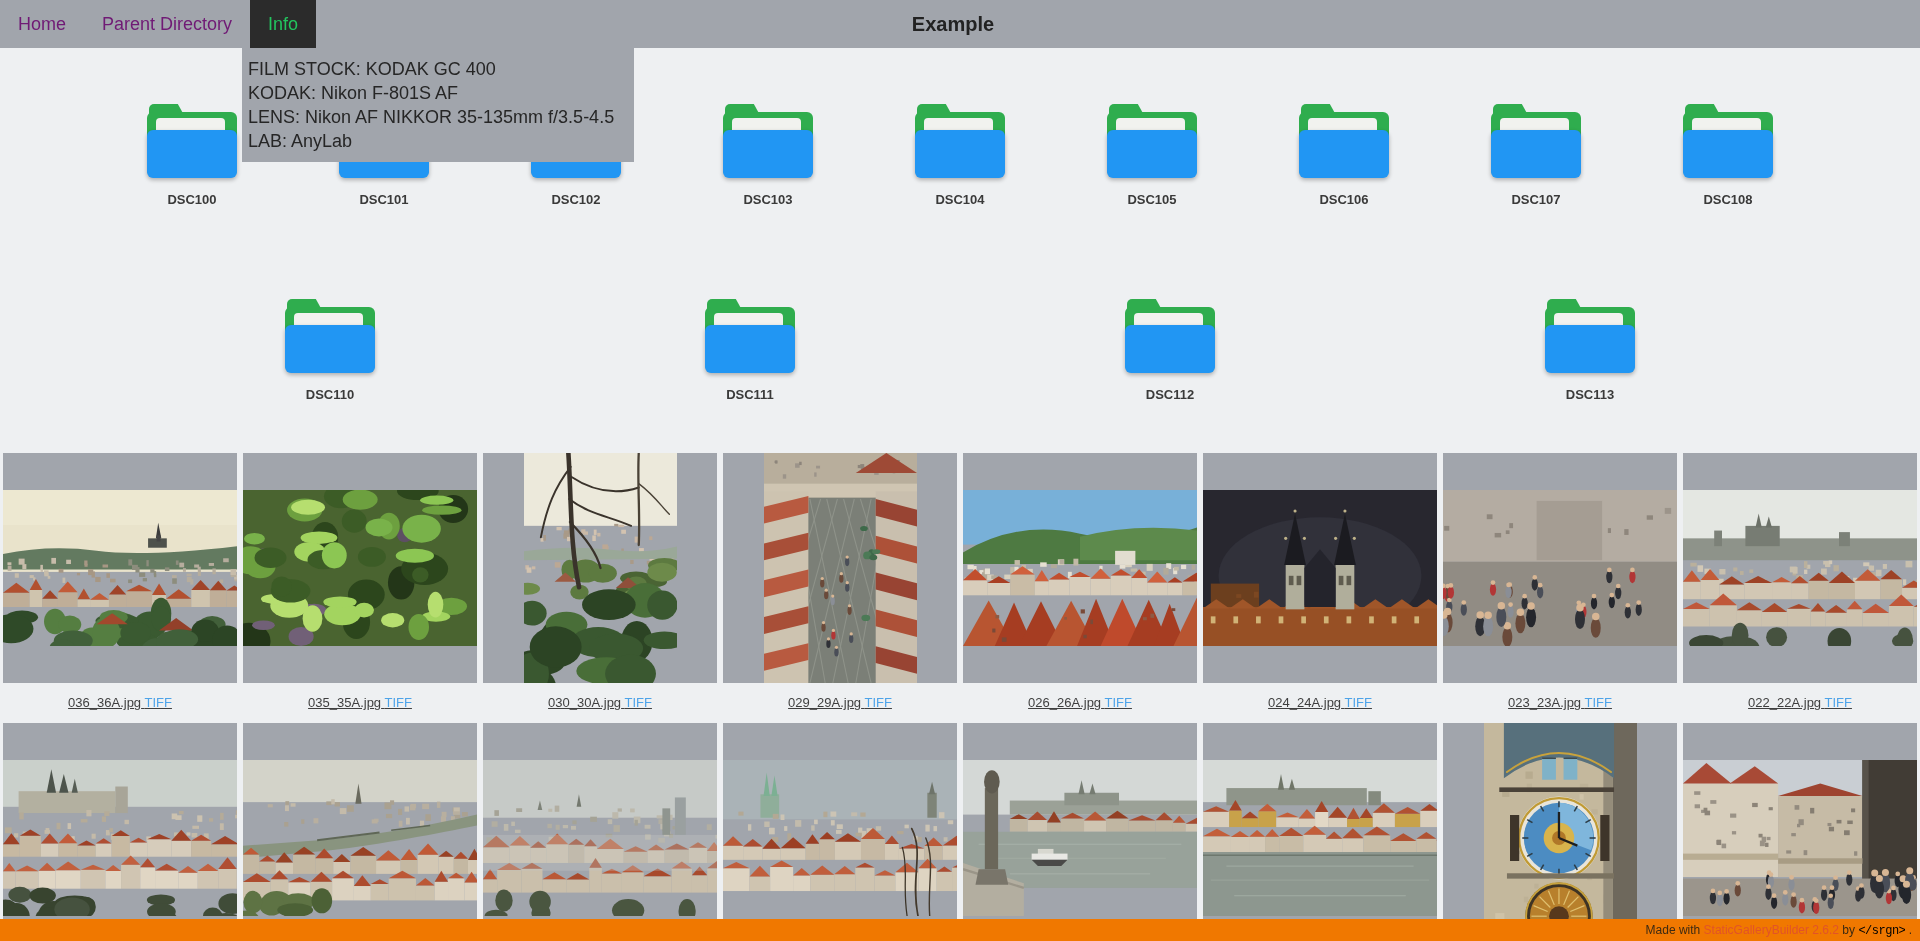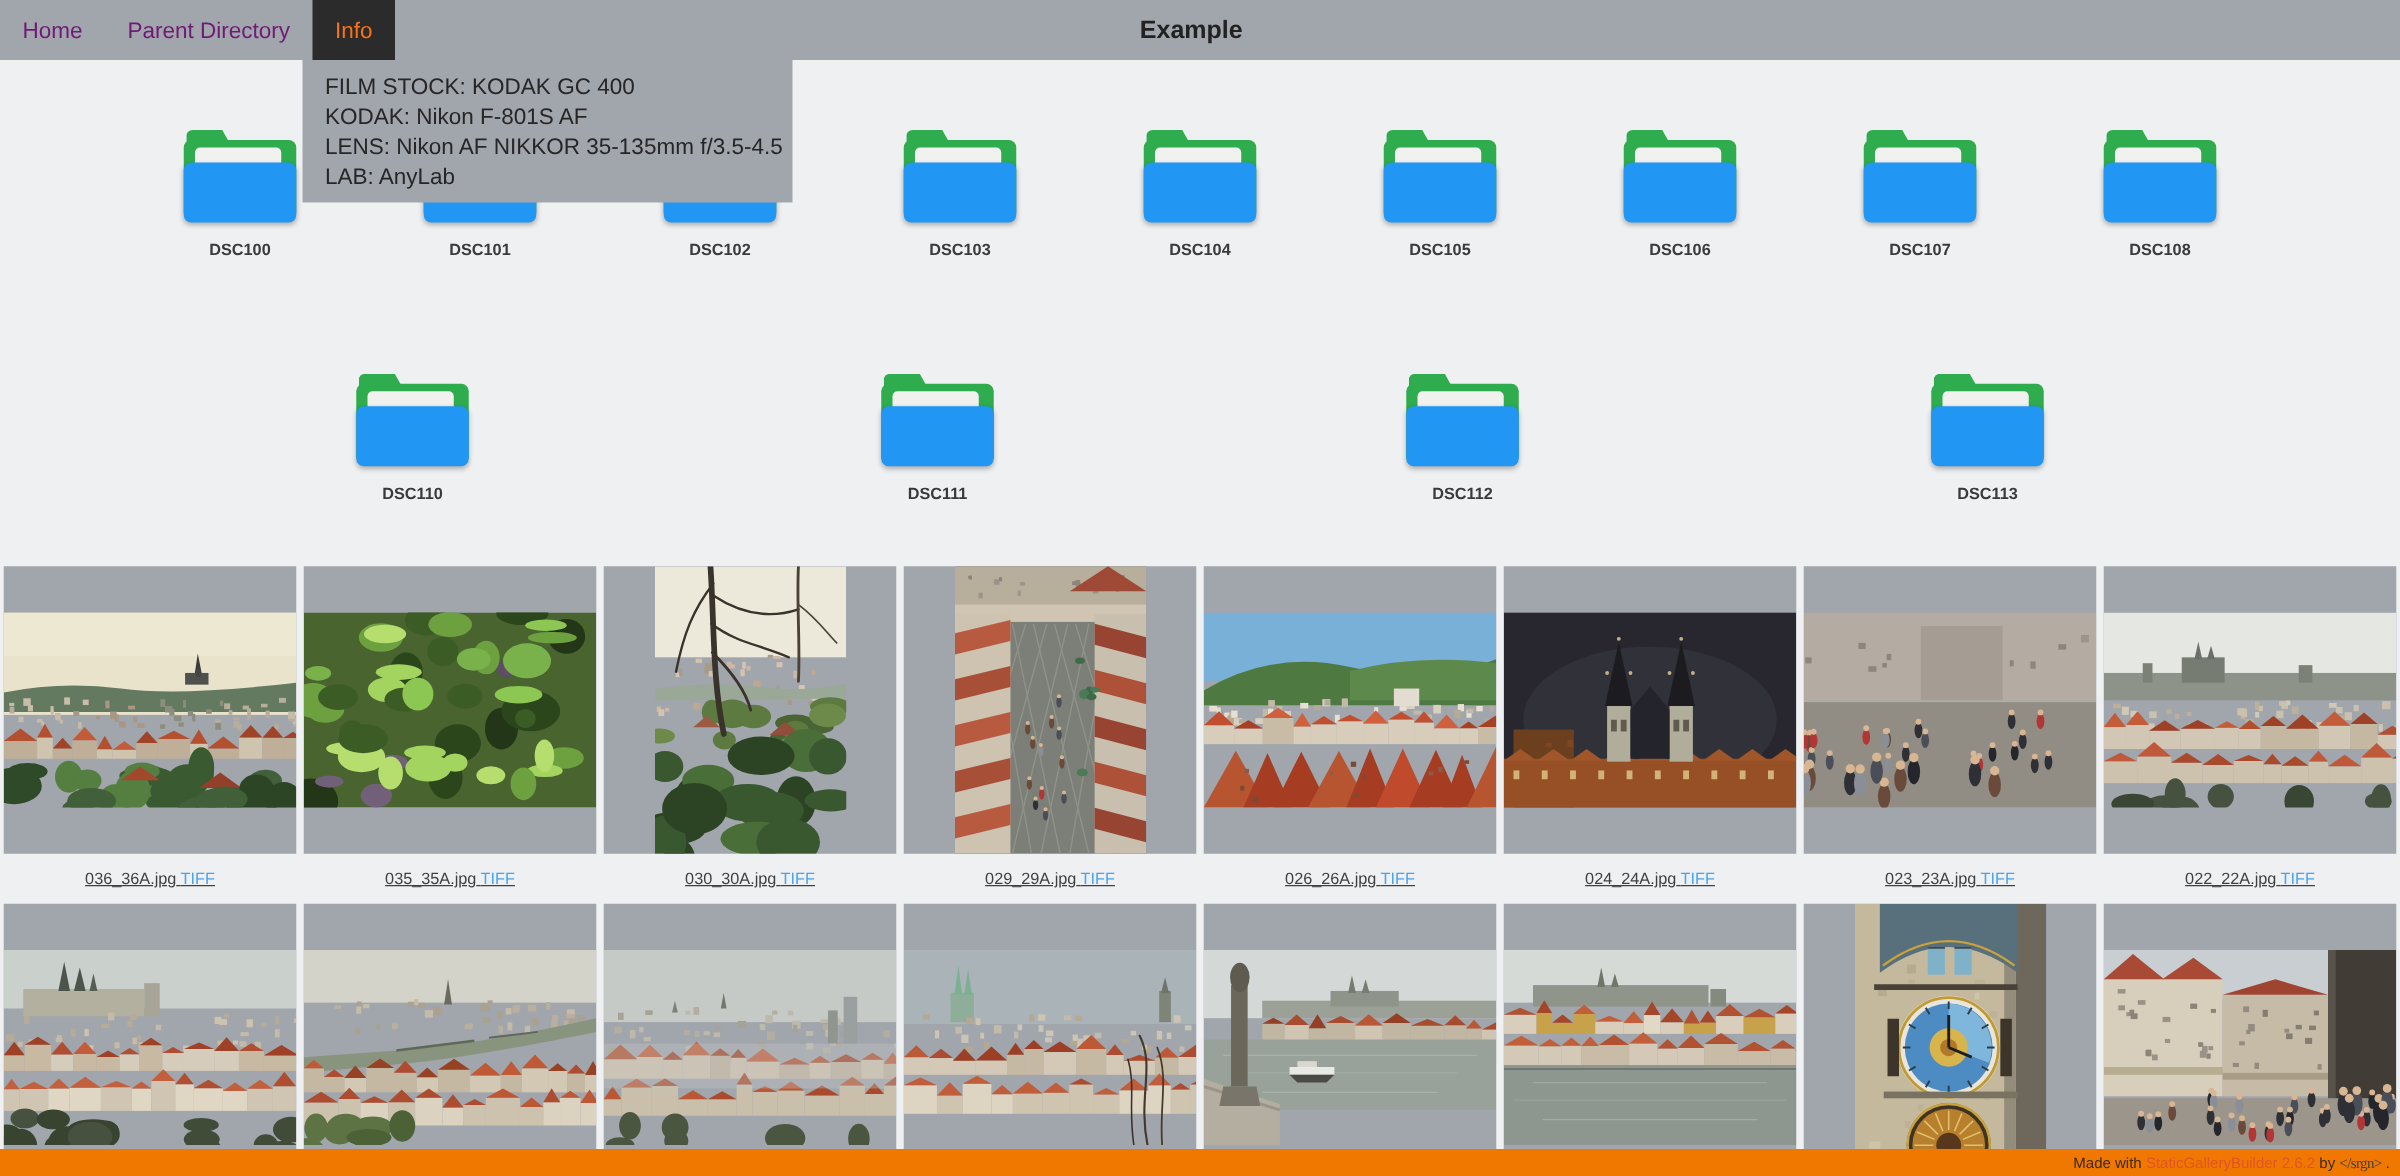--- a/index.html
+++ b/index.html
@@ -7,27 +7,27 @@
     --footer-orange:#f07800; --link-blue:#4da3e8; --builder-link:#e25328;
     --folder-green:#2fad4e; --folder-blue:#2196f3; --active-tab:#2b2b2b;
   }
   *{margin:0;padding:0;box-sizing:border-box;}
   html,body{width:1920px;height:941px;overflow:hidden;}
   body{background:var(--page-bg);font-family:"Liberation Sans",sans-serif;position:relative;}
 
   
   .nav{height:48px;background:var(--nav-gray);display:flex;position:relative;font-size:18px;}
   .nav-item{padding:0 18px;line-height:48px;color:#701a75;cursor:pointer;white-space:nowrap;}
-  .nav-item.active{background:var(--active-tab);color:#f97316;}
+  .nav-item.active{background:var(--active-tab);color:#22c55e;}
   .nav-title{position:absolute;left:0;right:14px;top:0;text-align:center;line-height:48px;
     font-weight:bold;font-size:20px;color:#222;pointer-events:none;}
 
   
   .info-tooltip{position:absolute;left:242px;top:48px;width:392px;background:var(--nav-gray);
-    padding:9px 18px;font-size:18px;line-height:24px;color:#262626;z-index:10;white-space:nowrap;}
+    padding:9px 6px;font-size:18px;line-height:24px;color:#262626;z-index:10;white-space:nowrap;}
 
   
   .folder-row{display:flex;justify-content:center;}
   .folder-row.first{margin-top:56px;}
   .folder-row.second{margin-top:92px;gap:228px;}
   .folder-item{width:192px;display:flex;flex-direction:column;align-items:center;cursor:pointer;}
   .folder-icon{position:relative;width:90px;height:74px;}
   .f-tab{position:absolute;top:0;left:2px;width:40px;height:20px;background:var(--folder-green);
     border-radius:5px 5px 0 0;clip-path:polygon(0 0,72% 0,100% 100%,0 100%);}
   .f-back{position:absolute;top:8px;left:0;right:0;bottom:2px;background:var(--folder-green);border-radius:6px;}
@@ -46,21 +46,21 @@
   .thumb-box svg.landscape{width:234px;height:156px;}
   .thumb-box svg.portrait{width:153px;height:230px;}
   .thumb-name{height:40px;line-height:40px;text-align:center;font-size:13px;color:#3f3f3f;text-decoration:underline;}
   .thumb-name a{color:var(--link-blue);text-decoration:none;cursor:pointer;}
 
   
   .footer{position:fixed;left:0;bottom:0;width:1920px;height:22px;background:var(--footer-orange);
     font-size:12px;line-height:22px;text-align:right;padding-right:8px;z-index:20;color:#3d2a12;}
   .footer a{text-decoration:none;cursor:pointer;}
   .footer a.builder{color:var(--builder-link);}
-  .footer .brand{color:#404040;font-family:Liberation Serif, serif;letter-spacing:-0.5px;}
+  .footer .brand{color:#000000;font-family:Liberation Mono, monospace;letter-spacing:-0.5px;}
 </style>
 </head>
 <body>
 
 <nav class="nav">
   <a class="nav-item">Home</a>
   <a class="nav-item">Parent Directory</a>
   <a class="nav-item active">Info</a>
   <div class="nav-title">Example</div>
 </nav>

